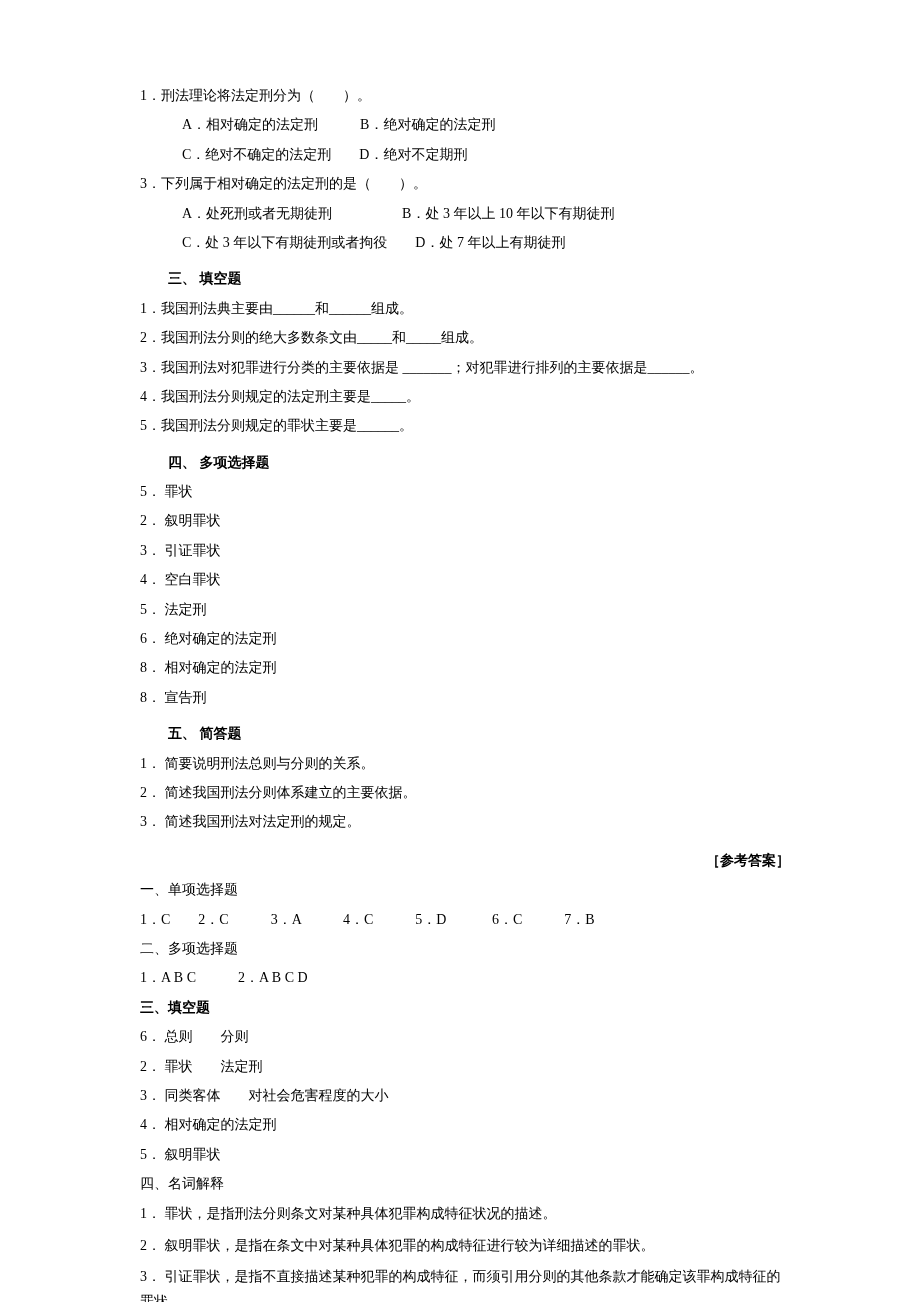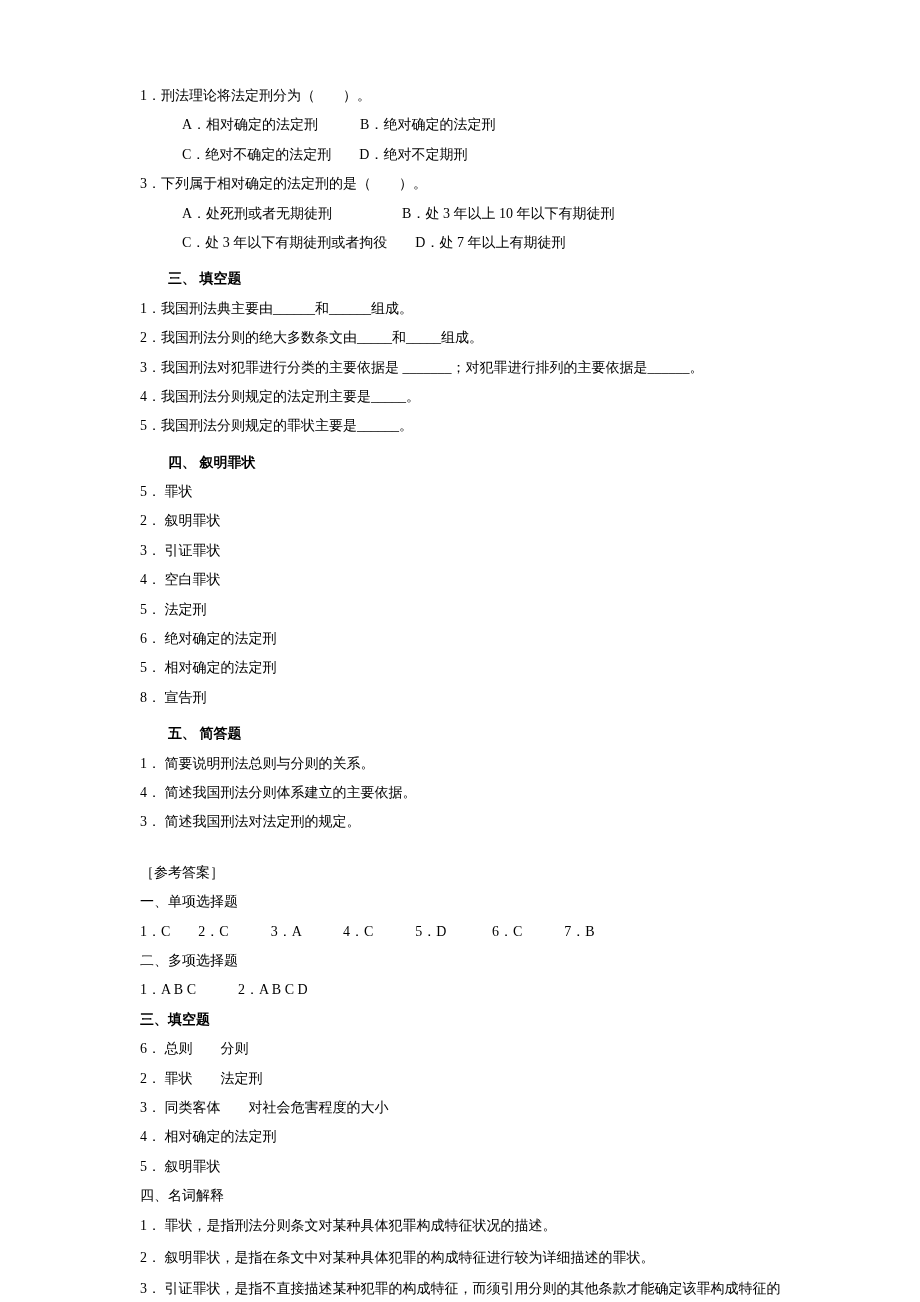--- a/index.html
+++ b/index.html
@@ -9,21 +9,21 @@
       background: #fff;
       font-family: "SimSun", "宋体", serif;
       font-size: 14px;
       line-height: 1.6;
       color: #000;
       padding: 85px 130px 40px 140px;
     }
     .line { margin-bottom: 7px; }
     .indent1 { padding-left: 42px; }
     .section-title { font-weight: bold; padding-left: 28px; margin-top: 14px; margin-bottom: 7px; }
-    .answer-header { font-weight: normal; margin-top: 28px; margin-bottom: 7px; }
+    .answer-header { font-weight: bold; margin-top: 16px; margin-bottom: 7px; text-align: right; }
     .answer-section { font-weight: normal; margin-bottom: 7px; }
     .answer-section-nb { font-weight: bold; margin-bottom: 7px; }
     .tall { line-height: 1.75; }
   </style>
 </head>
 <body>
 
 <div class="line">1．刑法理论将法定刑分为（　　）。</div>
 <div class="line indent1">A．相对确定的法定刑　　　B．绝对确定的法定刑</div>
 <div class="line indent1">C．绝对不确定的法定刑　　D．绝对不定期刑</div>
@@ -32,33 +32,33 @@
 <div class="line indent1">A．处死刑或者无期徒刑　　　　　B．处 3 年以上 10 年以下有期徒刑</div>
 <div class="line indent1">C．处 3 年以下有期徒刑或者拘役　　D．处 7 年以上有期徒刑</div>
 
 <div class="section-title">三、 填空题</div>
 <div class="line">1．我国刑法典主要由______和______组成。</div>
 <div class="line">2．我国刑法分则的绝大多数条文由_____和_____组成。</div>
 <div class="line">3．我国刑法对犯罪进行分类的主要依据是 _______；对犯罪进行排列的主要依据是______。</div>
 <div class="line">4．我国刑法分则规定的法定刑主要是_____。</div>
 <div class="line">5．我国刑法分则规定的罪状主要是______。</div>
 
-<div class="section-title">四、 叙明罪状</div>
+<div class="section-title">四、 多项选择题</div>
 <div class="line">5． 罪状</div>
 <div class="line">2． 叙明罪状</div>
 <div class="line">3． 引证罪状</div>
 <div class="line">4． 空白罪状</div>
 <div class="line">5． 法定刑</div>
 <div class="line">6． 绝对确定的法定刑</div>
-<div class="line">5． 相对确定的法定刑</div>
+<div class="line">8． 相对确定的法定刑</div>
 <div class="line">8． 宣告刑</div>
 
 <div class="section-title">五、 简答题</div>
 <div class="line">1． 简要说明刑法总则与分则的关系。</div>
-<div class="line">4． 简述我国刑法分则体系建立的主要依据。</div>
+<div class="line">2． 简述我国刑法分则体系建立的主要依据。</div>
 <div class="line">3． 简述我国刑法对法定刑的规定。</div>
 
 <div class="answer-header">［参考答案］</div>
 
 <div class="answer-section">一、单项选择题</div>
 <div class="line">1．C　　2．C　　　3．A　　　4．C　　　5．D　　　  6．C　　　7．B</div>
 
 <div class="answer-section">二、多项选择题</div>
 <div class="line">1．A B C　　　2．A B C D</div>
 

